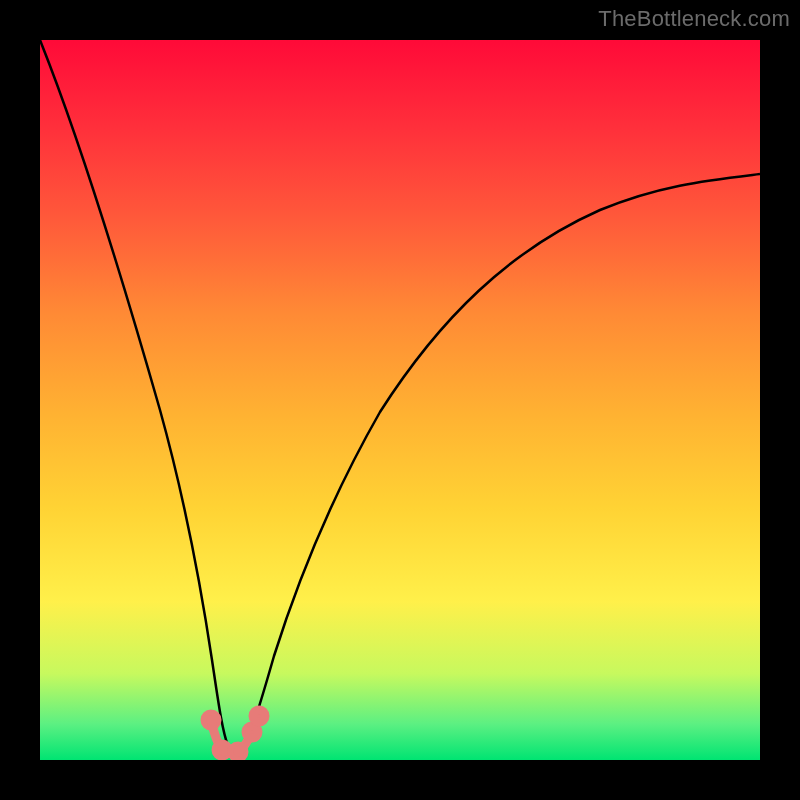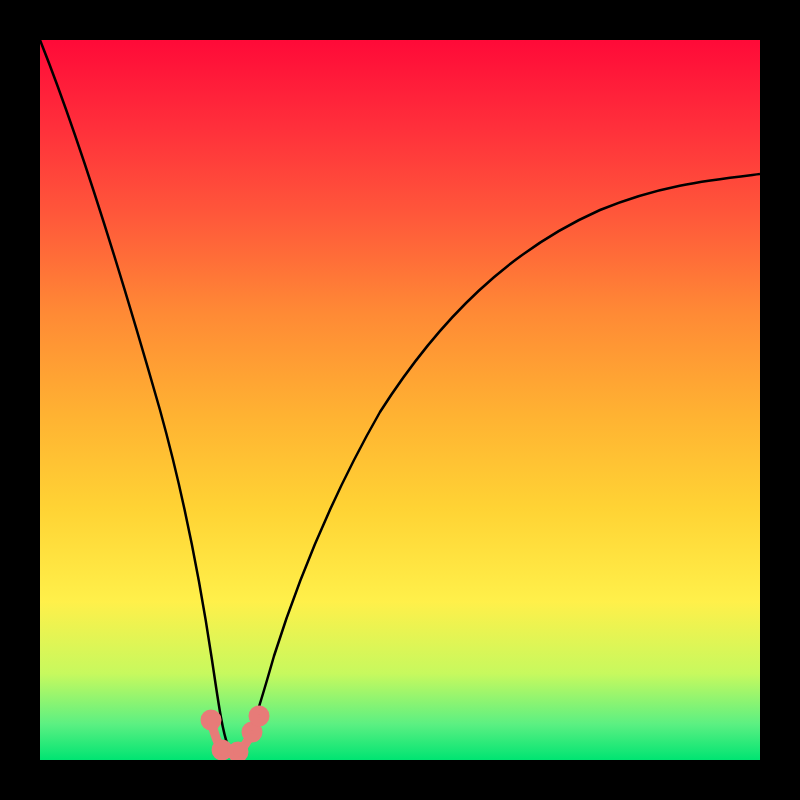--- a/index.html
+++ b/index.html
@@ -75,13 +75,14 @@
         <path d="M 171 680 Q 176 702 182 710" fill="none"></path>
         <circle cx="182" cy="710" r="6"></circle>
         <path d="M 182 710 Q 190 716 198 712" fill="none"></path>
         <circle cx="198" cy="712" r="6"></circle>
         <path d="M 198 712 Q 206 706 212 692" fill="none"></path>
         <circle cx="212" cy="692" r="6"></circle>
         <circle cx="219" cy="676" r="6"></circle>
       </g>
     </svg>
   </div>
+  <div class="watermark">TheBottleneck.com</div>
 </div>
 
 </body></html>

